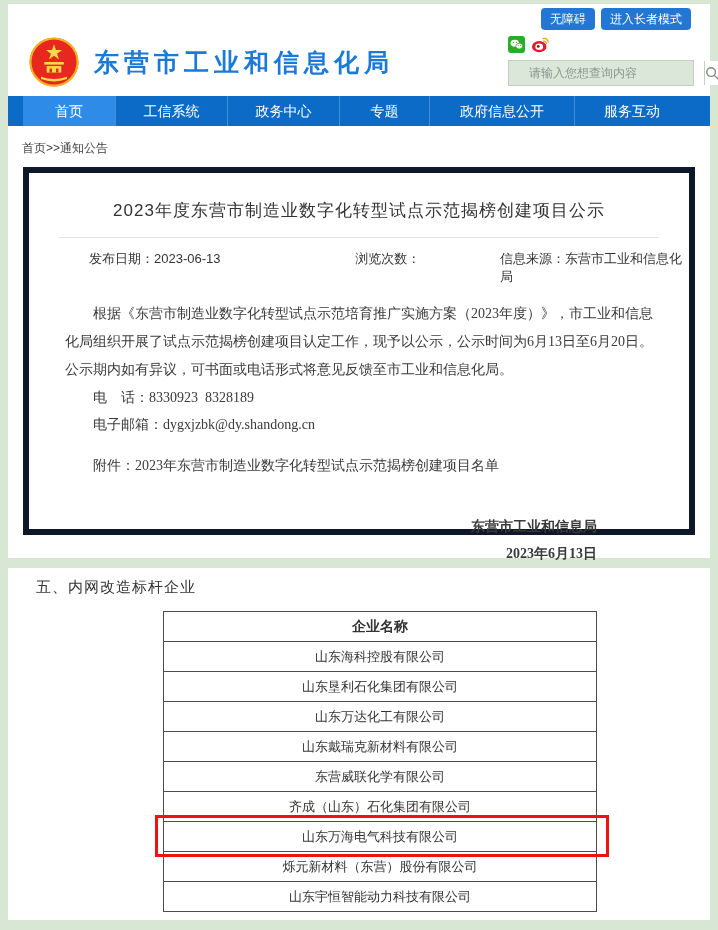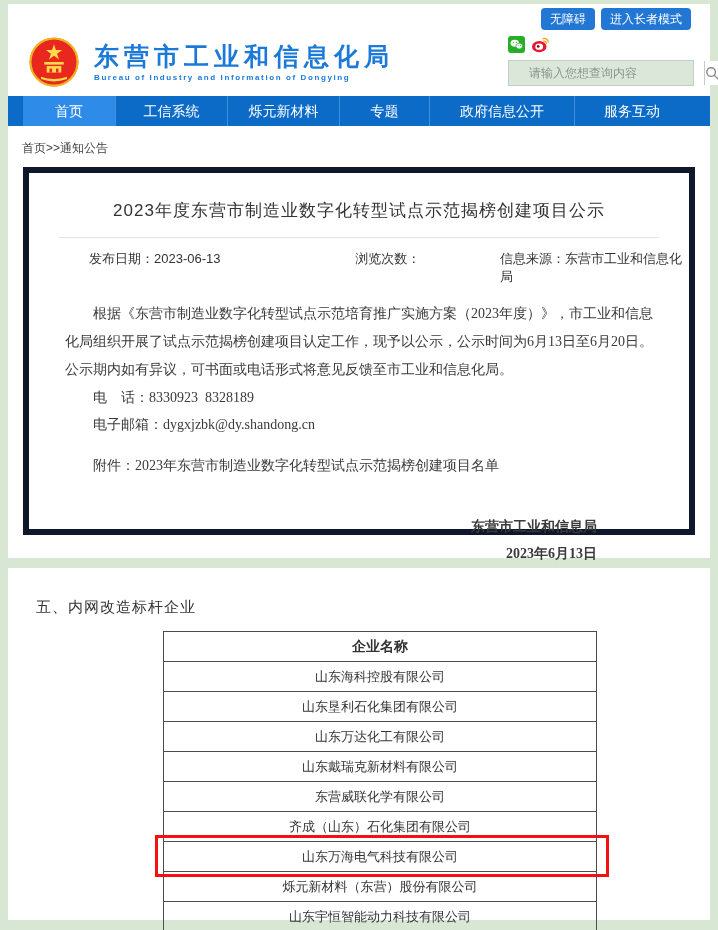--- a/index.html
+++ b/index.html
@@ -76,21 +76,21 @@
     font-family:"Liberation Serif","DejaVu Serif",serif;
     color:#3a3a3a; font-size:14px;
   }
   .para { margin:14px 36px 0; line-height:28px; text-indent:2em; }
   .contact { margin:0 36px; line-height:27px; text-indent:2em; white-space:pre-wrap; }
   .attach { margin:14px 36px 0; line-height:27px; text-indent:2em; }
   .sign-block { margin-top:34px; text-align:right; padding-right:92px; }
   .sign-inner { display:inline-block; text-align:right; line-height:27px;font-weight:bold; }
 
   
-  .section2 { margin:10px 8px 0; background:#fff; height:352px; padding-top:30px; }
+  .section2 { margin:10px 8px 0; background:#fff; height:352px; padding-top:10px; }
   .section-heading { margin-left:28px; font-size:15px; color:#333; letter-spacing:1px; }
   .table-wrap { position:relative; width:434px; margin:14px 0 0 155px; }
   table { border-collapse:collapse; width:434px; font-size:13px; color:#333; }
   th, td { border:1px solid #4d4d4d; height:30px; text-align:center; font-weight:normal; }
   th { font-weight:bold; font-size:14px; }
   .red-box {
     position:absolute; left:-8px; width:454px; top:204px; height:42px;
     border:3px solid #f21110; pointer-events:none;
   }
 </style>
@@ -111,21 +111,20 @@
         <circle cx="32" cy="32" r="29" fill="none" stroke="#f0b41e" stroke-width="2.6"></circle>
         <polygon points="32,10 34.4,17.2 42,17.2 35.8,21.7 38.2,28.9 32,24.4 25.8,28.9 28.2,21.7 22,17.2 29.6,17.2" fill="#ffd94a"></polygon>
         <rect x="20" y="32" width="24" height="3.2" fill="#ffd94a"></rect>
         <rect x="23" y="37" width="18" height="8" fill="#ffd94a"></rect>
         <rect x="26.5" y="40" width="3" height="5" fill="#e8281e"></rect>
         <rect x="34.5" y="40" width="3" height="5" fill="#e8281e"></rect>
         <path d="M16 50 Q32 56 48 50 L48 53 Q32 59 16 53 Z" fill="#ffd94a"></path>
       </svg>
       <div class="brand-text">
         <div class="brand-title">东营市工业和信息化局</div>
-        <div class="brand-sub">Bureau  of  Industry  and  Information  of  Dongying</div>
       </div>
     </div>
 
     <div class="right-tools">
       <div class="social">
         <svg width="17" height="17" viewBox="0 0 20 20">
           <rect x="0" y="0" width="20" height="20" rx="3.5" fill="#27ae27"></rect>
           <ellipse cx="8" cy="8.4" rx="5" ry="4.1" fill="#fff"></ellipse>
           <ellipse cx="13.2" cy="11.9" rx="4" ry="3.3" fill="#fff" stroke="#27ae27" stroke-width="0.8"></ellipse>
           <circle cx="6.2" cy="7.6" r="0.7" fill="#27ae27"></circle>
@@ -149,21 +148,21 @@
             <line x1="10" y1="10" x2="14.2" y2="14.2" stroke="#8a8a8a" stroke-width="1.5" stroke-linecap="round"></line>
           </svg>
         </button>
       </div>
     </div>
   </div>
 
   <div class="nav">
     <div class="nav-item active w1">首页</div>
     <div class="nav-item w2">工信系统</div>
-    <div class="nav-item w3">烁元新材料</div>
+    <div class="nav-item w3">政务中心</div>
     <div class="nav-item w4">专题</div>
     <div class="nav-item w5">政府信息公开</div>
     <div class="nav-item w6">服务互动</div>
   </div>
 
   <div class="content">
     <div class="breadcrumb">首页&gt;&gt;通知公告</div>
 
     <div class="card">
       <div class="card-title">2023年度东营市制造业数字化转型试点示范揭榜创建项目公示</div>

